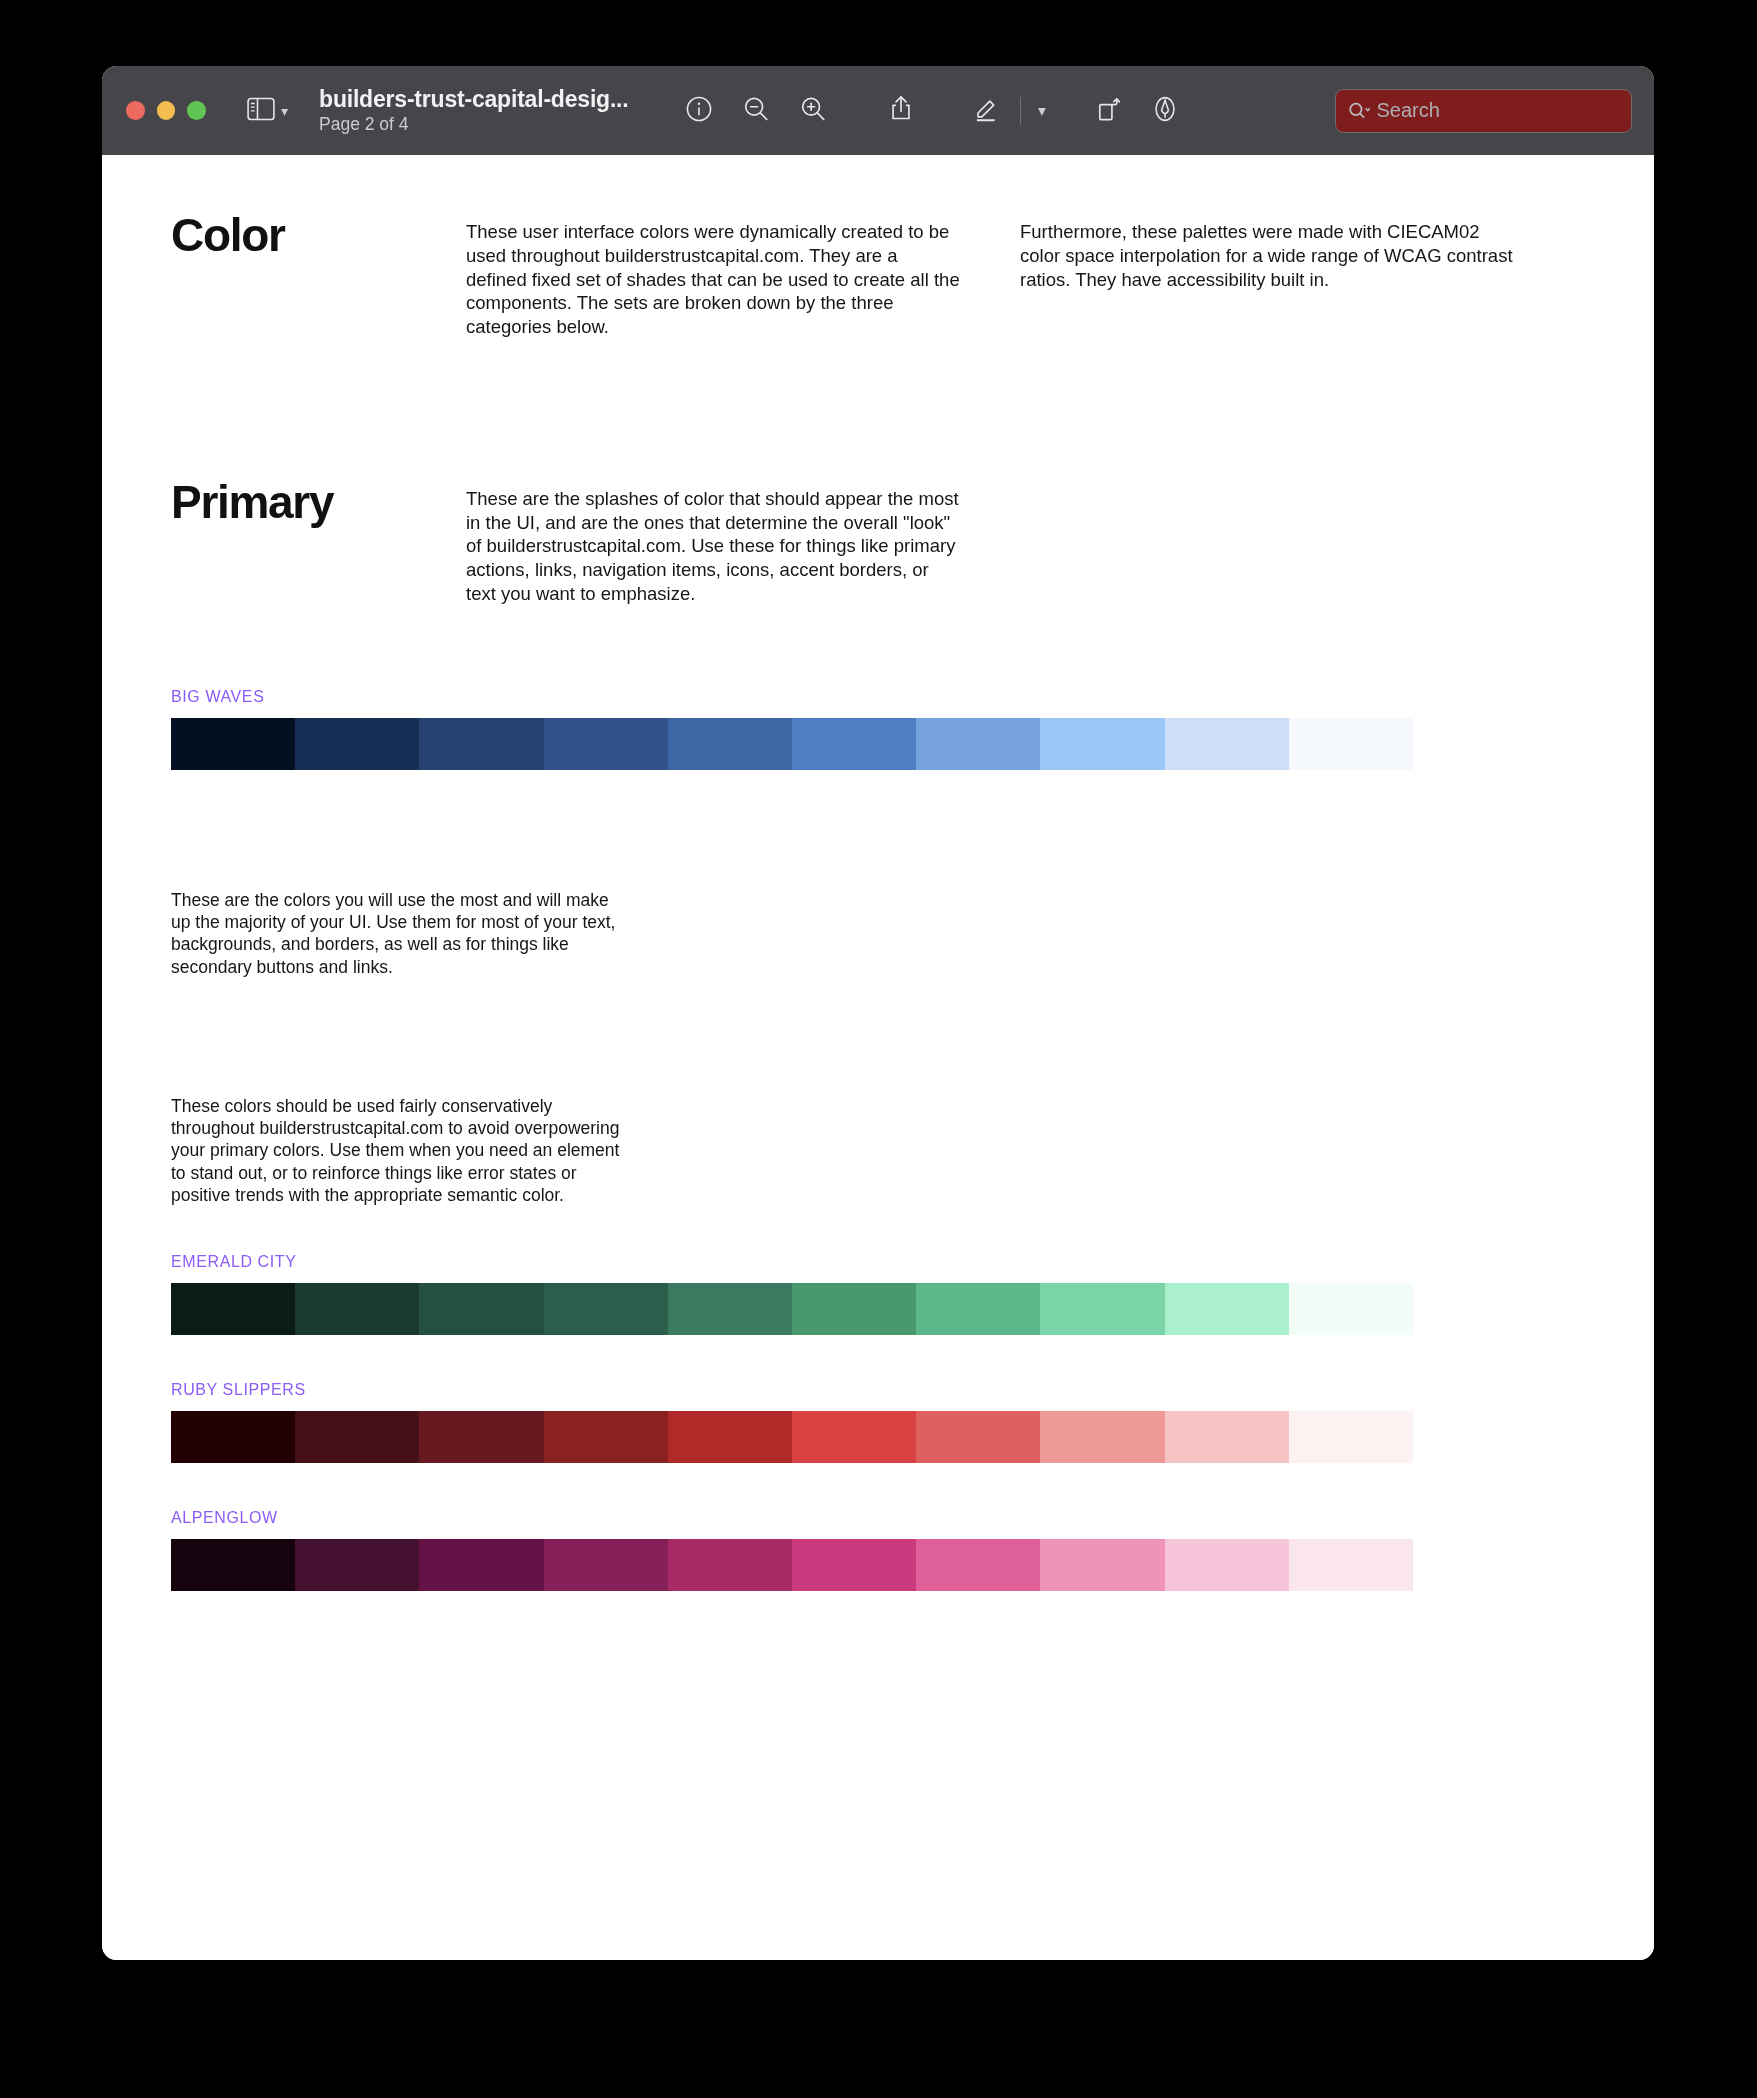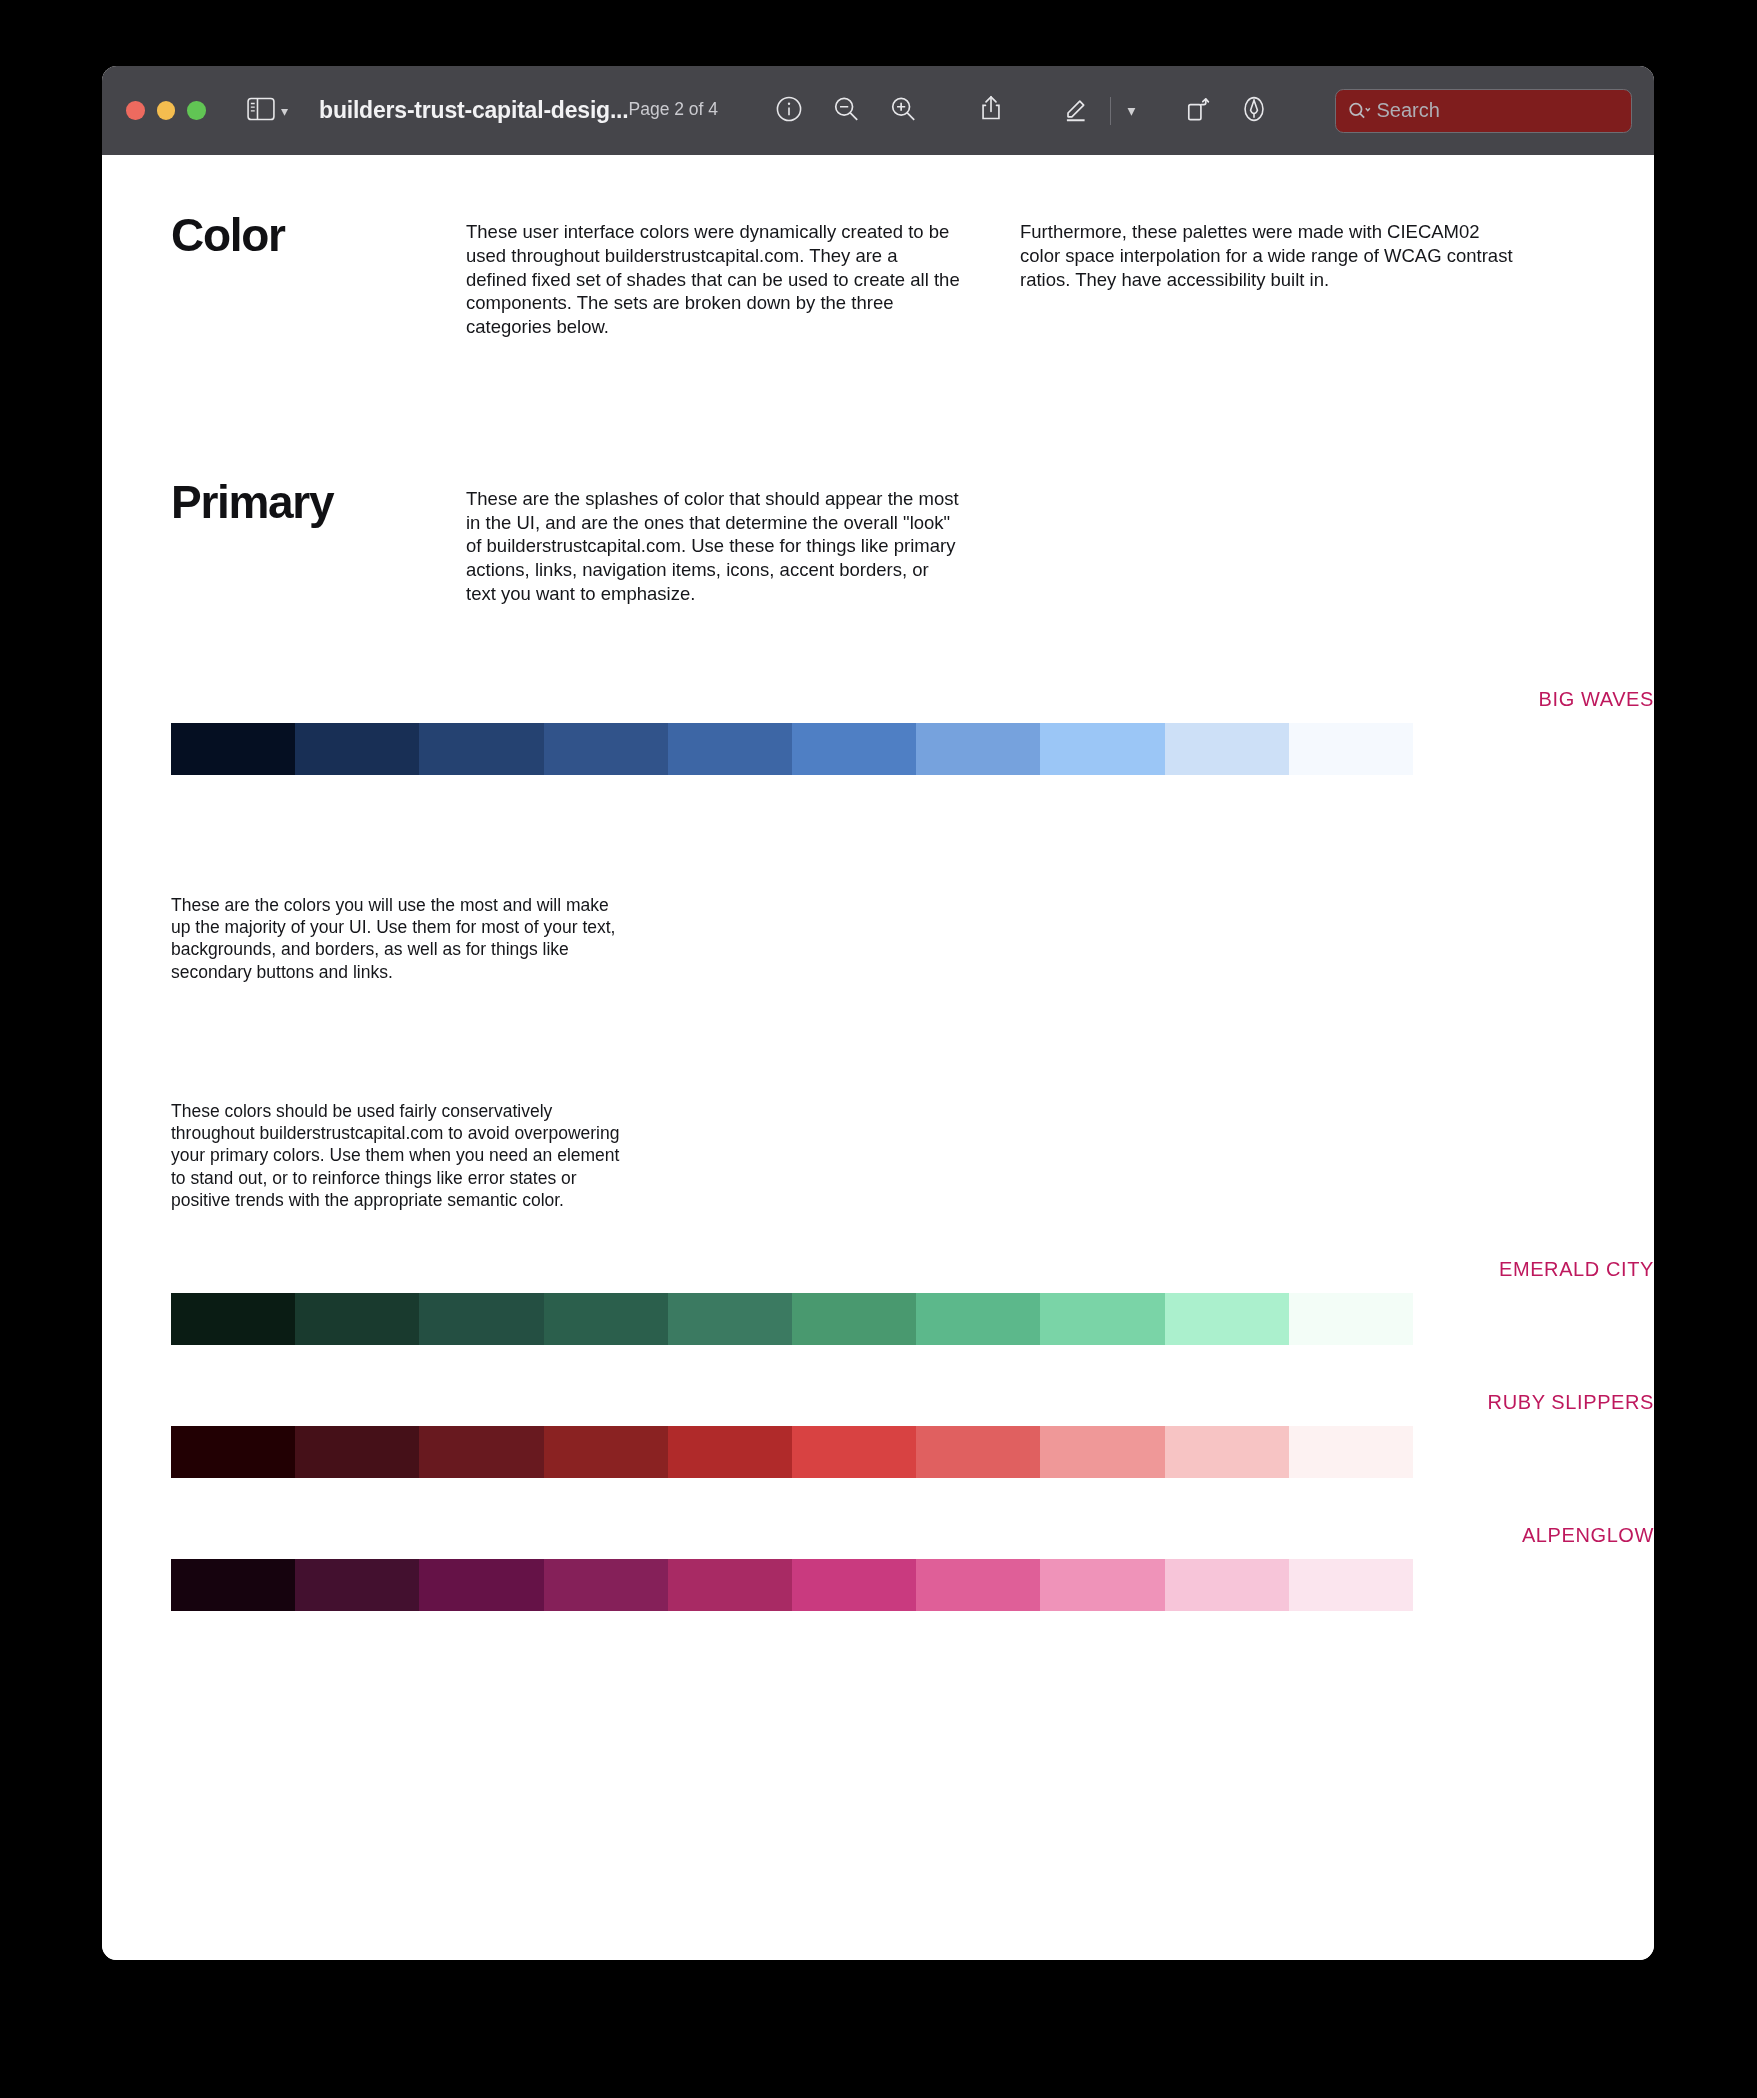--- a/index.html
+++ b/index.html
@@ -35,21 +35,21 @@
   .light.green  { background:#61c554; }
 
   .sidebar-btn {
     display:flex; align-items:center; gap:6.5px;
     margin-left:41px; color:#e8e8ea;
   }
   .chev { font-size:14px; line-height:1; color:#cfcfd2; }
 
   #titleblock {
     margin-left:31px;
-    display:flex; flex-direction:row; justify-content:center;
+    display:flex; flex-direction:column; justify-content:center;
     min-width:0;
   }
   #doc-title {
     color:#f2f2f4; font-size:23px; font-weight:700;
     letter-spacing:-0.2px; white-space:nowrap;
   }
   #doc-page {
     color:#cbcbd0; font-size:17.5px; margin-top:1.8px; white-space:nowrap;
   }
 
@@ -89,23 +89,22 @@
   .t-col2 { width:494px; flex:0 0 494px; margin-left:60px; }
 
   h1.sec {
     font-size:46px; font-weight:800; letter-spacing:-1.3px;
     color:#111114; line-height:1;
   }
   p.body {
     font-size:18.5px; line-height:1.28; color:#15161a;
   }
   .swatch-label {
-    font-size:20px; letter-spacing:0.6px; color:#be185d;
+    font-size:16px; letter-spacing:0.6px; color:#8b5cf6;
     font-weight:400;
-    text-align:right;
   }
   .ramp {
     display:flex; height:52px; width:1242px;
   }
   .ramp > i { flex:1 1 0; display:block; }
 
   .block { padding-left:69px; }
 </style>
 </head>
 <body>

